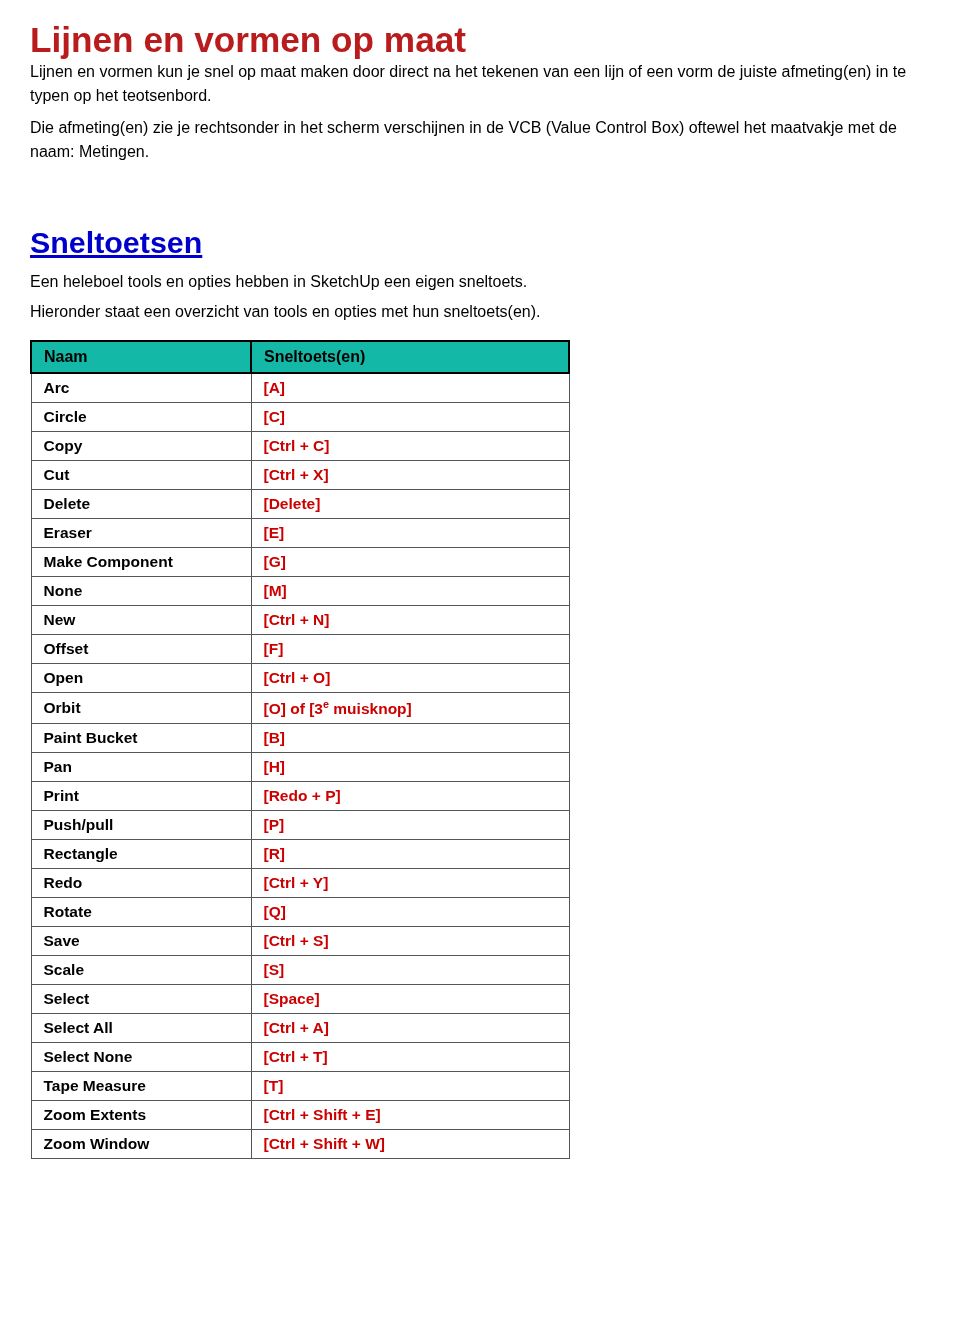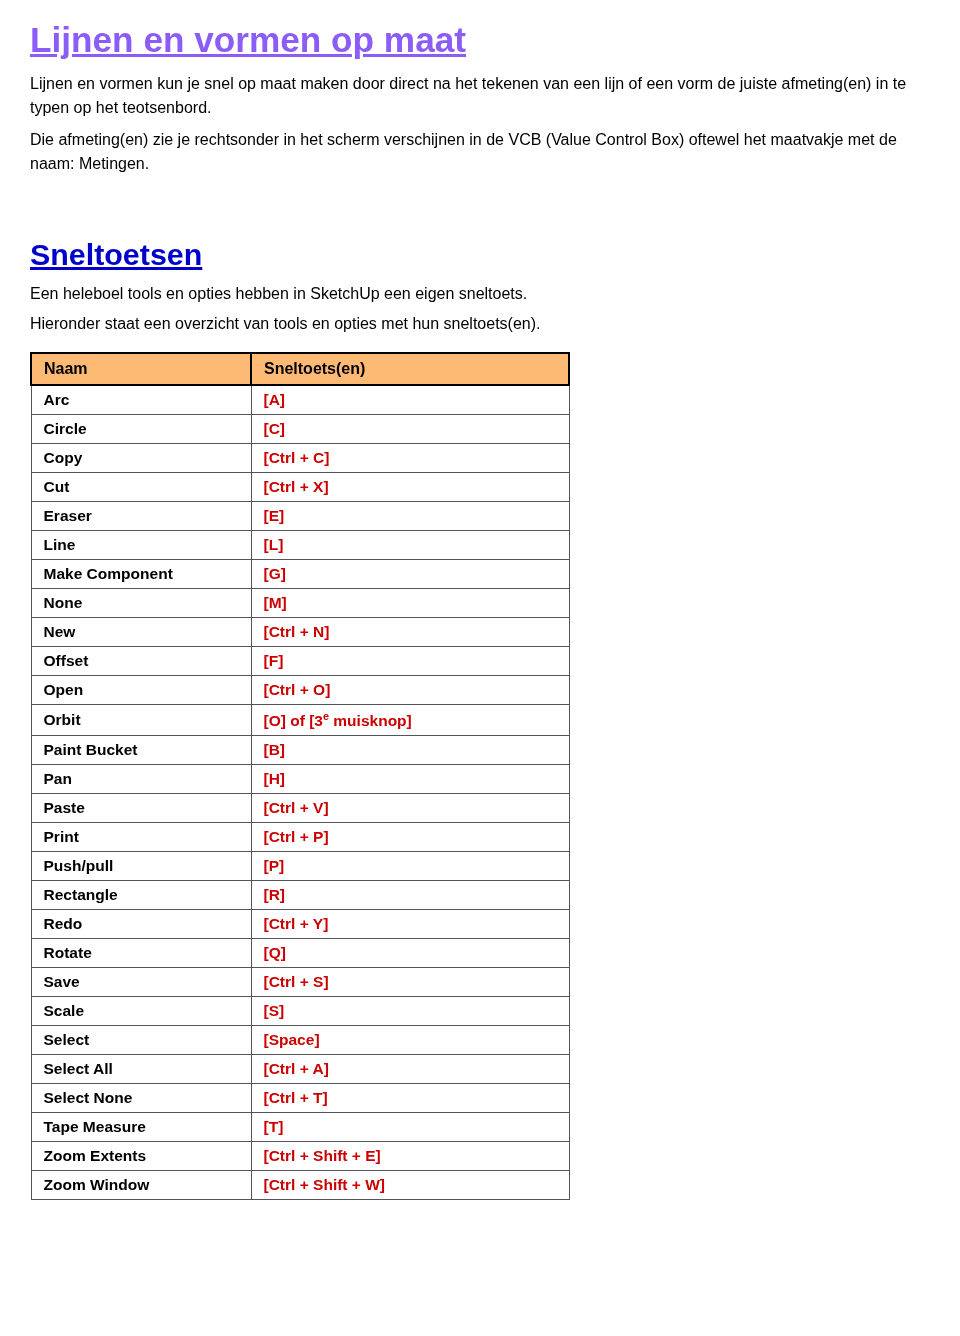--- a/index.html
+++ b/index.html
@@ -10,25 +10,24 @@
 
     body {
       font-family: Arial, sans-serif;
       background: #ffffff;
       color: #000000;
       padding: 20px 30px;
       max-width: 960px;
     }
 
     .page-title {
-      color: #8b5cf6;
-      text-decoration: underline;
+      color: #b91c1c;
       font-size: 2.2em;
       font-weight: bold;
-      margin-bottom: 12px;
+      margin-bottom: 0;
     }
 
     .intro-text {
       font-size: 1em;
       line-height: 1.5;
       margin-bottom: 8px;
     }
 
     .section-title {
       color: #0000cc;
@@ -45,21 +44,21 @@
       margin-bottom: 6px;
     }
 
     .shortcuts-table {
       border-collapse: collapse;
       width: 540px;
       margin-top: 16px;
     }
 
     .shortcuts-table th {
-      background: #fdba74;
+      background: #14b8a6;
       border: 2px solid #000000;
       padding: 6px 12px;
       text-align: left;
       font-size: 1em;
       font-weight: bold;
     }
 
     .shortcuts-table td {
       border: 1px solid #555555;
       padding: 5px 12px;
@@ -115,28 +114,28 @@
       </tr>
       <tr>
         <td>Copy</td>
         <td>[Ctrl + C]</td>
       </tr>
       <tr>
         <td>Cut</td>
         <td>[Ctrl + X]</td>
       </tr>
       <tr>
+        <td>Delete</td>
+        <td>[Delete]</td>
+      </tr>
+      <tr>
         <td>Eraser</td>
         <td>[E]</td>
       </tr>
       <tr>
-        <td>Line</td>
-        <td>[L]</td>
-      </tr>
-      <tr>
         <td>Make Component</td>
         <td>[G]</td>
       </tr>
       <tr>
         <td>None</td>
         <td>[M]</td>
       </tr>
       <tr>
         <td>New</td>
         <td>[Ctrl + N]</td>
@@ -155,26 +154,22 @@
       </tr>
       <tr>
         <td>Paint Bucket</td>
         <td>[B]</td>
       </tr>
       <tr>
         <td>Pan</td>
         <td>[H]</td>
       </tr>
       <tr>
-        <td>Paste</td>
-        <td>[Ctrl + V]</td>
-      </tr>
-      <tr>
         <td>Print</td>
-        <td>[Ctrl + P]</td>
+        <td>[Redo + P]</td>
       </tr>
       <tr>
         <td>Push/pull</td>
         <td>[P]</td>
       </tr>
       <tr>
         <td>Rectangle</td>
         <td>[R]</td>
       </tr>
       <tr>

